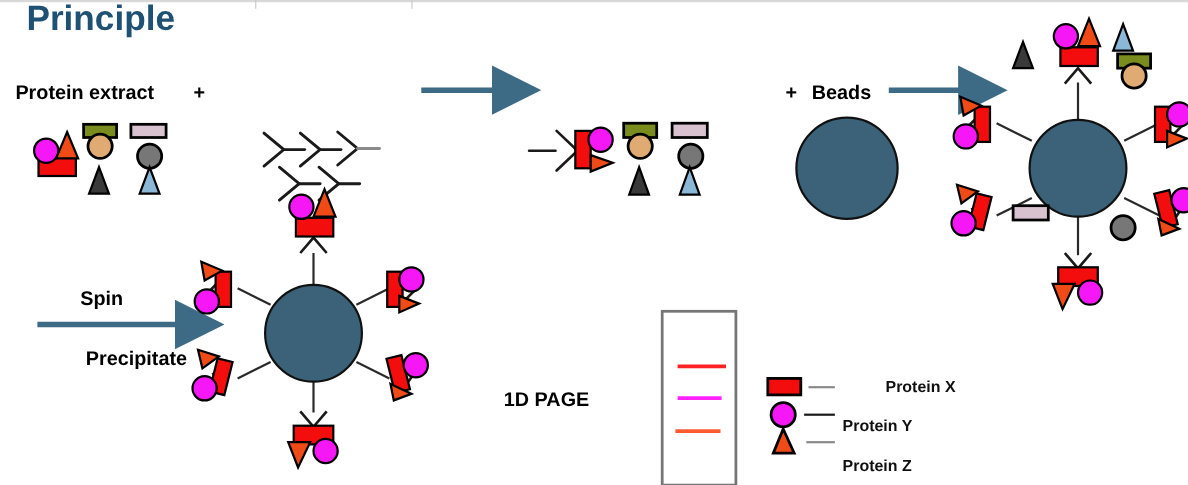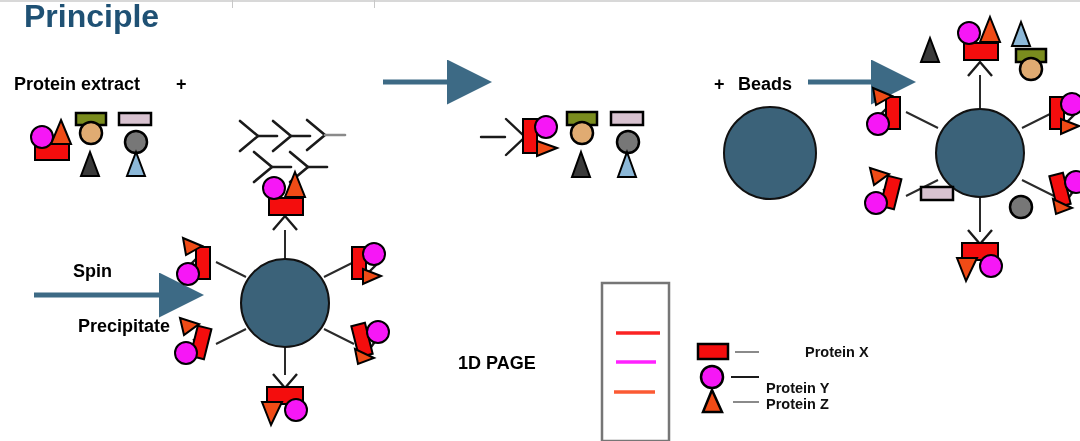--- a/index.html
+++ b/index.html
@@ -48,21 +48,21 @@
   <div class="lbl" style="left:176px; top:74px;">+</div>
   <div class="lbl" style="left:714px; top:74px;">+</div>
   <div class="lbl" style="left:738px; top:74px;">Beads</div>
 
   <div class="lbl" style="left:73px;  top:261px;">Spin</div>
   <div class="lbl" style="left:43px;  top:316px;margin-left:35px;">Precipitate</div>
   <div class="lbl" style="left:458px; top:353px;">1D PAGE</div>
 
   <div class="legend-txt" style="left:805px; top:344px;">Protein X</div>
   <div class="legend-txt" style="left:766px; top:380px;">Protein Y</div>
-  <div class="legend-txt" style="left:766px; top:396px;">Protein Z</div>
+  <div class="legend-txt" style="left:766px; top:416px;">Protein Z</div>
 
   <svg class="svgroot" viewBox="0 0 1080 441" xmlns="http://www.w3.org/2000/svg">
     <defs>
 
       <marker id="ah" markerWidth="9" markerHeight="9" refX="1" refY="4.5" orient="auto">
         <path d="M0,0 L9,4.5 L0,9 z" fill="#3d6a85"></path>
       </marker>
     </defs>
 
     <g>

